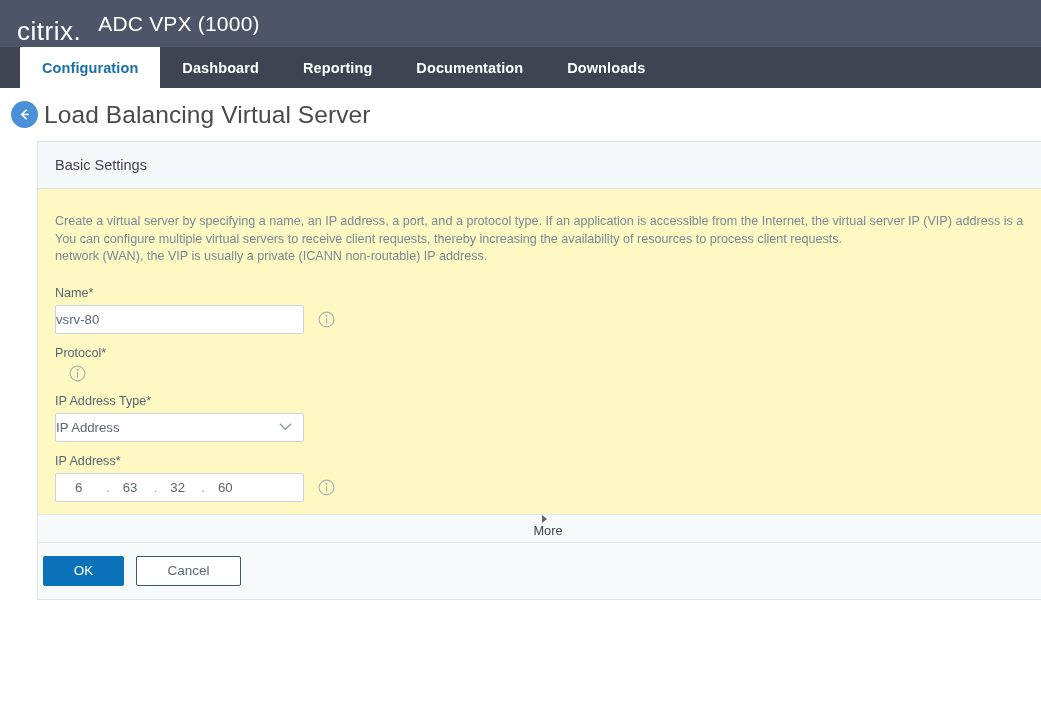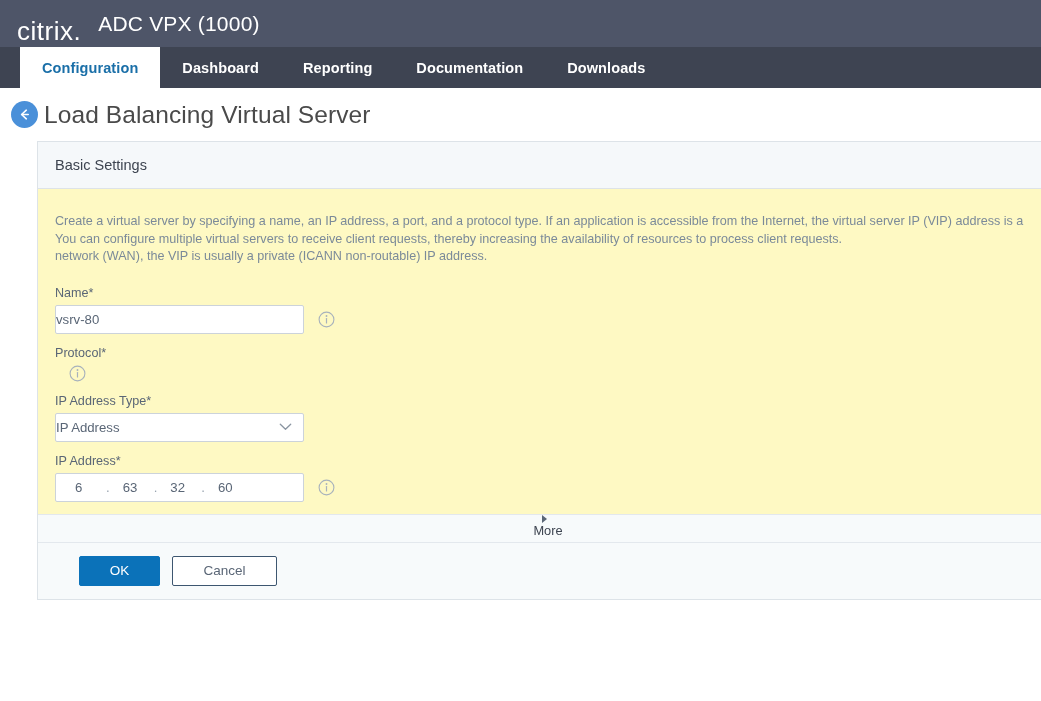--- a/index.html
+++ b/index.html
@@ -232,21 +232,20 @@
     cursor: pointer;
     display: flex;
     align-items: center;
     justify-content: center;
   }
   .btn-primary {
     background: #0b72b9;
     color: #ffffff;
     border: 1px solid #0b72b9;
     width: 81px;
-    margin-left: 36px;
   }
   .btn-secondary {
     background: #ffffff;
     color: #5a6676;
     border: 1px solid #3d5670;
     width: 105px;
     margin-left: 12px;
   }
 </style>
 </head>

